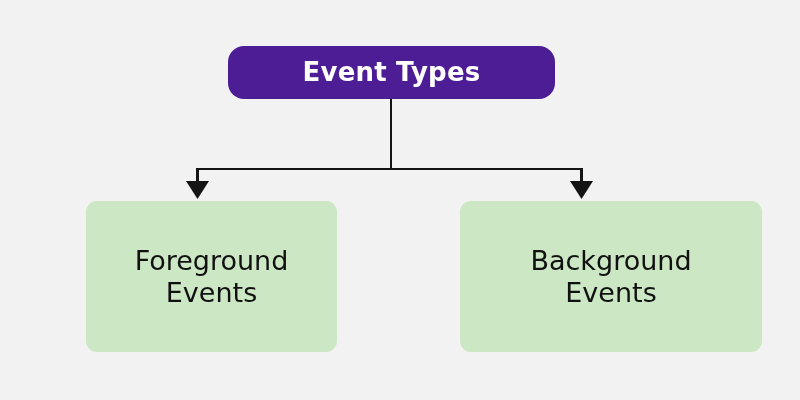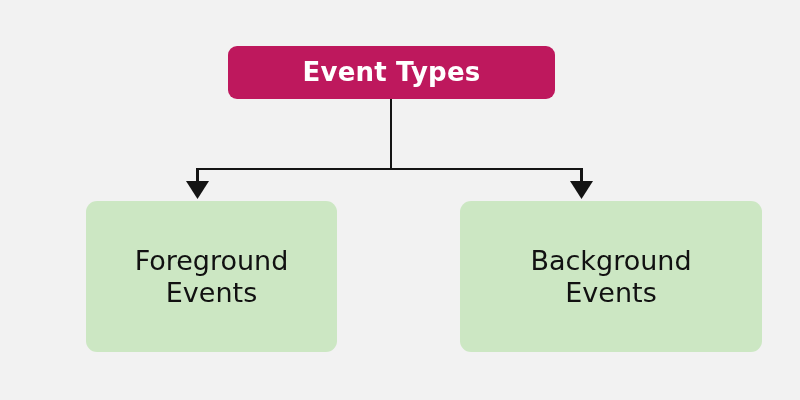--- a/index.html
+++ b/index.html
@@ -32,22 +32,22 @@
     display: flex;
     align-items: center;
     justify-content: center;
     text-align: center;
   }
   #root-node {
     left: 228px;
     top: 46px;
     width: 327px;
     height: 53px;
-    background: #be185d;
-    border-radius: 9px;
+    background: #4c1d95;
+    border-radius: 16px;
   }
   #root-node-label {
     color: #ffffff;
     font-size: 26px;
     font-weight: bold;
     letter-spacing: 0.2px;
     line-height: 1.1;
   }
   .child-node {
     background: #cce7c3;

